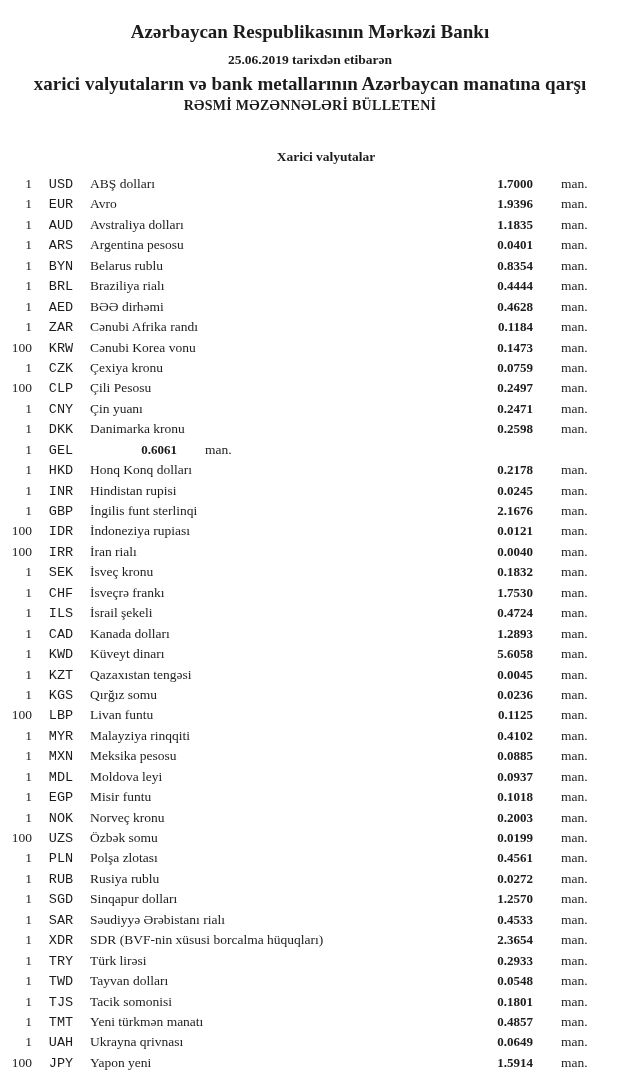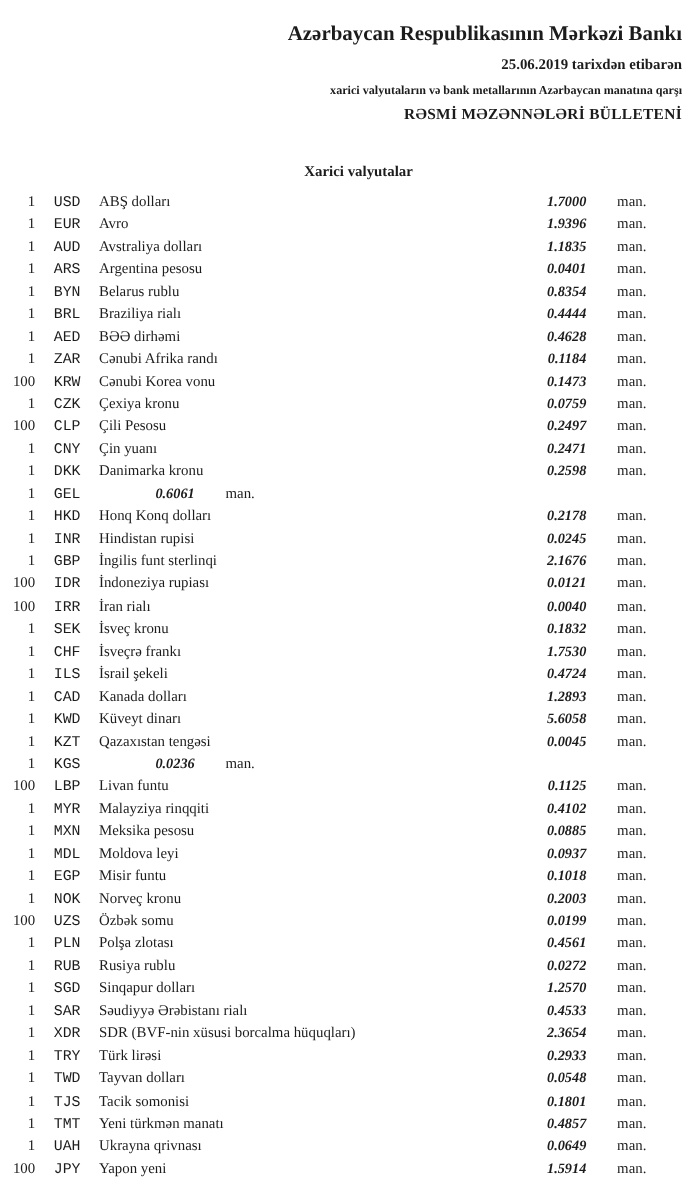--- a/index.html
+++ b/index.html
@@ -6,34 +6,34 @@
   html, body { background: #ffffff; }
   body {
     width: 620px;
     height: 1073px;
     font-family: "Liberation Serif", "DejaVu Serif", serif;
     color: #1c1c1c;
     overflow: hidden;
   }
   .doc { width: 620px; height: 1073px; }
 
-  .header { text-align: right; padding-top: 0; margin-top: 20px; }
+  .header { text-align: center; padding-top: 21px; }
   .header .title {
     font-size: 19px;
     font-weight: bold;
     line-height: 22px;
   }
   .header .date-line {
     font-size: 13.5px;
     font-weight: bold;
     line-height: 20px;
     margin-top: 7px;
   }
   .header .subtitle {
-    font-size: 11px;
+    font-size: 19px;
     font-weight: bold;
     line-height: 19px;
     margin-top: 4px;
   }
   .header .bulletin-title {
     font-size: 14px;
     font-weight: bold;
     letter-spacing: 0.3px;
     line-height: 20px;
     margin-top: 3px;
@@ -51,21 +51,21 @@
     display: flex;
     align-items: baseline;
     height: 20.45px;
     font-size: 13.5px;
     line-height: 20.45px;
     padding-right: 22px;
   }
   .qty   { width: 32px;  text-align: right; flex: none; }
   .code  { width: 48px;  text-align: center; margin-left: 5px; flex: none; font-family: Liberation Mono, monospace; }
   .name  { flex: 1; margin-left: 5px; white-space: nowrap; overflow: hidden; }
-  .rate  { width: 92px; text-align: right; font-weight: bold; font-style: italic; font-size: 13px; flex: none; }
+  .rate  { width: 92px; text-align: right; font-weight: bold; font-size: 13px; flex: none; }
   .unit  { width: 37px; margin-left: 28px; text-align: left; flex: none; }
 </style>
 </head>
 <body>
 
 <div class="doc">
 
   <div class="header">
     <div class="title">Azərbaycan Respublikasının Mərkəzi Bankı</div>
     <div class="date-line">25.06.2019 tarixdən etibarən</div>
@@ -271,20 +271,21 @@
       <span class="qty">1</span>
       <span class="code">KZT</span>
       <span class="name">Qazaxıstan tengəsi</span>
       <span class="rate">0.0045</span>
       <span class="unit">man.</span>
     </div>
 
     <div class="row">
       <span class="qty">1</span>
       <span class="code">KGS</span>
+      <span class="name">Qırğız somu</span>
       <span class="rate">0.0236</span>
       <span class="unit">man.</span>
     </div>
 
     <div class="row">
       <span class="qty">100</span>
       <span class="code">LBP</span>
       <span class="name">Livan funtu</span>
       <span class="rate">0.1125</span>
       <span class="unit">man.</span>

